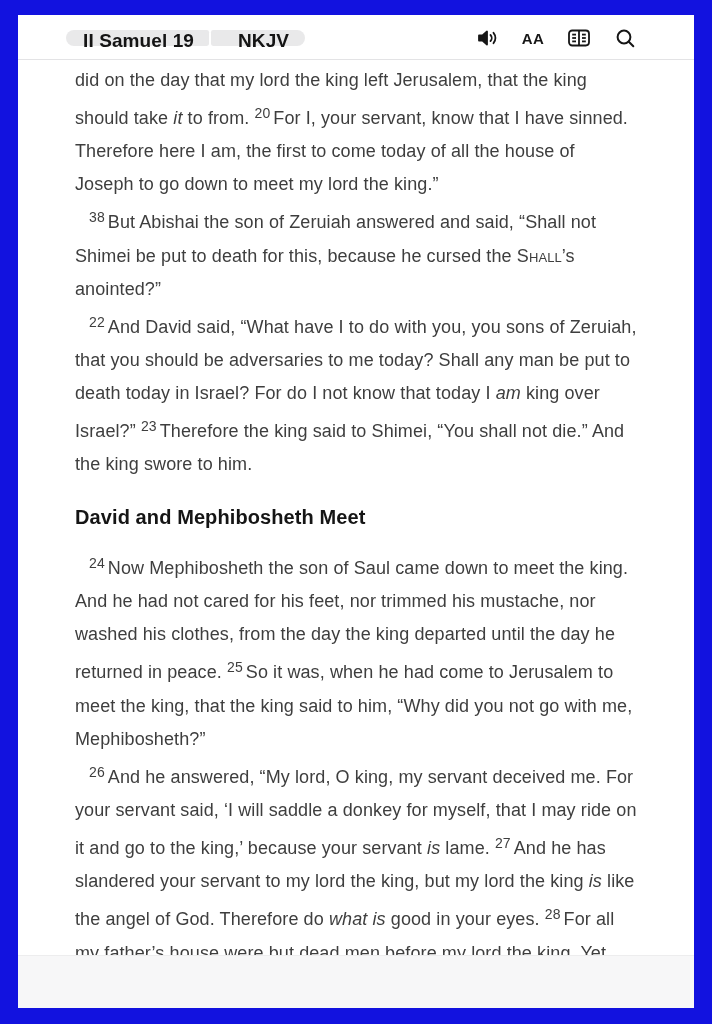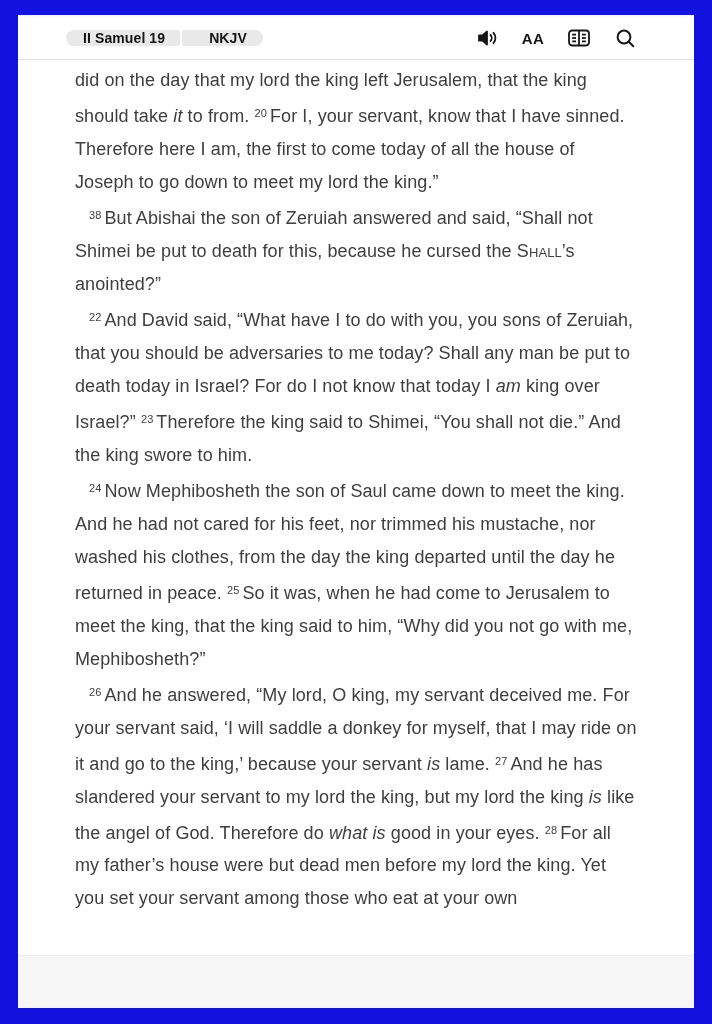--- a/index.html
+++ b/index.html
@@ -24,21 +24,21 @@
     padding: 2px 57px 0 48px;
     border-bottom: 1px solid #e3e3e5;
     background: #ffffff;
   }
   .pill-group { display: flex; gap: 2px; }
   .pill {
     background: #e9e9ea;
     height: 16px;
     display: flex;
     align-items: flex-start;
-    font-size: 14px;
+    font-size: 19px;
     font-weight: 700;
     color: #141414;
     cursor: pointer;
     letter-spacing: 0.1px;
   }
   .pill.left  { border-radius: 15px 4px 4px 15px; padding: 0 15px 0 17px; }
   .pill.right { border-radius: 4px 15px 15px 4px; padding: 0 16px 0 27px; }
   .header-spacer { flex: 1; }
   .icon-row { display: flex; align-items: center; gap: 22px; }
   .icon-btn {
@@ -61,21 +61,21 @@
   }
   .scripture {
     font-size: 18px;
     line-height: 33px;
     color: #3e3e3e;
     letter-spacing: 0.1px;
   }
   .scripture p { text-align: left; }
   .scripture p.indent { text-indent: 14px; }
   .verse-num {
-    font-size: 11px;
+    font-size: 14px;
     vertical-align: 0.45em;
     margin-right: 3px;
     color: #3e3e3e;
     text-align: right;
   }
   .em { font-style: italic; text-align: center; }
   .lord { font-variant: small-caps; }
   .section-heading {
     font-size: 20px;
     font-weight: 700;
@@ -144,20 +144,21 @@
         </span>
       </div>
     </div>
   </div>
 
   <div class="content">
     <div class="scripture">
       <p><span>did on the day that my lord the king left Jerusalem, that the king should take </span><span class="em">it</span><span> to from. </span><span class="verse-num">20</span><span>For I, your servant, know that I have sinned. Therefore here I am, the first to come today of all the house of Joseph to go down to meet my lord the king.”</span></p>
       <p class="indent"><span class="verse-num">38</span><span>But Abishai the son of Zeruiah answered and said, “Shall not Shimei be put to death for this, because he cursed the </span><span class="lord">Shall</span><span>’s anointed?”</span></p>
       <p class="indent"><span class="verse-num">22</span><span>And David said, “What have I to do with you, you sons of Zeruiah, that you should be adversaries to me today? Shall any man be put to death today in Israel? For do I not know that today I </span><span class="em">am</span><span> king over Israel?” </span><span class="verse-num">23</span><span>Therefore the king said to Shimei, “You shall not die.” And the king swore to him.</span></p>
+      <h2 class="section-heading">David and Mephibosheth Meet</h2>
       <p class="indent"><span class="verse-num">24</span><span>Now Mephibosheth the son of Saul came down to meet the king. And he had not cared for his feet, nor trimmed his mustache, nor washed his clothes, from the day the king departed until the day he returned in peace. </span><span class="verse-num">25</span><span>So it was, when he had come to Jerusalem to meet the king, that the king said to him, “Why did you not go with me, Mephibosheth?”</span></p>
       <p class="indent"><span class="verse-num">26</span><span>And he answered, “My lord, O king, my servant deceived me. For your servant said, ‘I will saddle a donkey for myself, that I may ride on it and go to the king,’ because your servant </span><span class="em">is</span><span> lame. </span><span class="verse-num">27</span><span>And he has slandered your servant to my lord the king, but my lord the king </span><span class="em">is</span><span> like the angel of God. Therefore do </span><span class="em">what is</span><span> good in your eyes. </span><span class="verse-num">28</span><span>For all my father’s house were but dead men before my lord the king. Yet you set your servant among those who eat at your own</span></p>
     </div>
   </div>
 
   <div class="footer-strip"></div>
 
 </div>
 
 </body></html>

